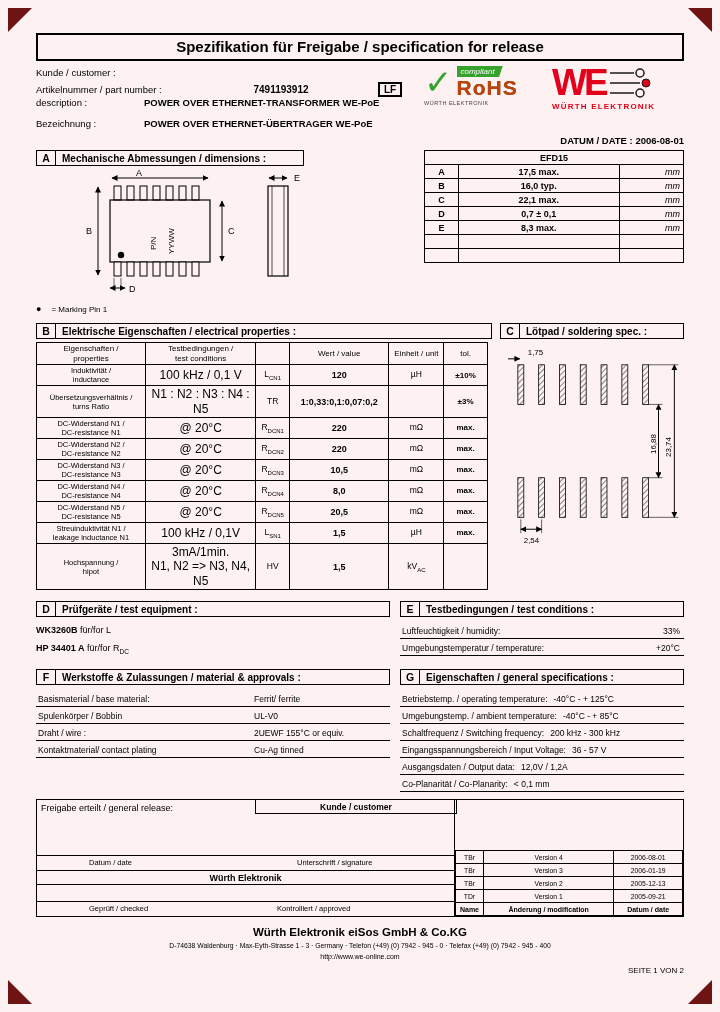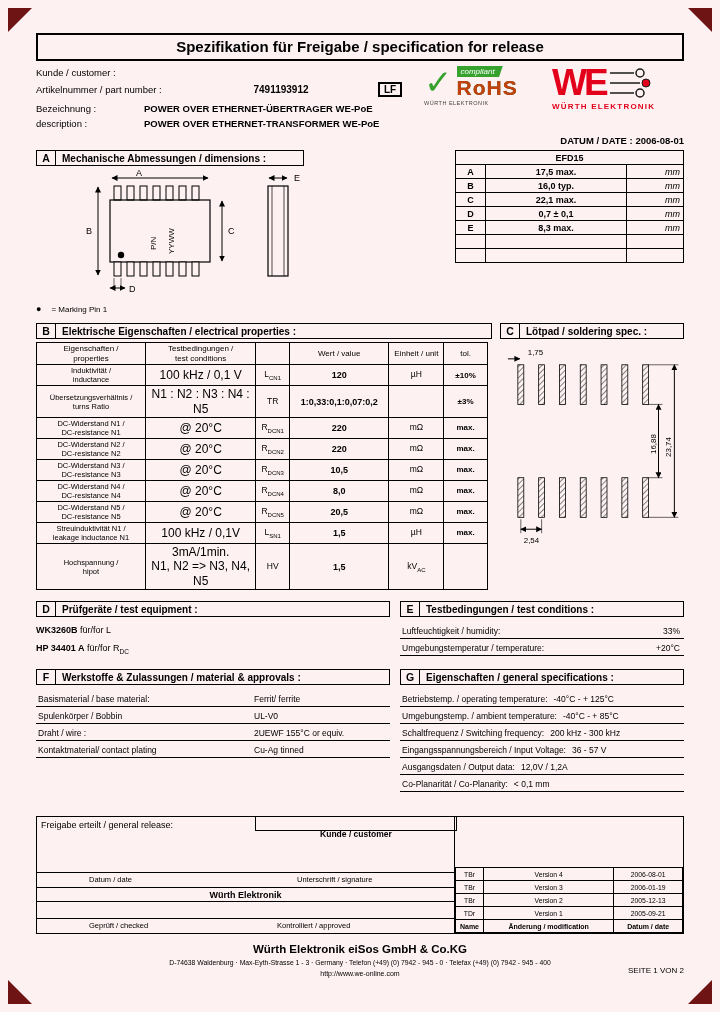--- a/index.html
+++ b/index.html
@@ -57,21 +57,21 @@
 
   .section-a { position:relative; margin-top:4px; }
   .a-hdr { width:268px; }
   .a-drawing { margin-top:4px; }
   .marking { font-size:8px; margin-top:2px; }
   .marking .dot { font-size:9px; margin-right:10px; }
 
   table { border-collapse:collapse; }
   td { border:1px solid #000; }
 
-  .dims-table { position:absolute; top:0; right:0; width:229px; }
+  .dims-table { position:absolute; top:0; right:0; width:260px; }
   .dims-table td { height:14px; font-size:9px; padding:0 3px; }
   .d-hdr { text-align:center; font-weight:bold; }
   .d-dim { width:30px; text-align:center; font-weight:bold; }
   .d-val { width:142px; text-align:center; font-weight:bold; }
   .d-unit { width:57px; text-align:right;font-style:italic; }
 
   .bc-headers { display:flex; margin-top:9px; }
   .b-hdr { width:456px; }
   .c-hdr { flex:1; margin-left:8px; }
   .bc-body { display:flex; margin-top:3px; }
@@ -102,25 +102,25 @@
   .d-line b { font-weight:bold; }
   .d-line sub { font-size:6.5px; }
 
   .spec-row { display:flex; justify-content:space-between; border-bottom:1px solid #000;
               font-size:8.5px; padding:4px 4px 1px 2px; height:17px; }
   .spec-row-f { display:flex; border-bottom:1px solid #000; font-size:8.5px; padding:4px 0 1px 2px; height:17px; }
   .spec-row-f .flabel { width:216px; }
   .g-row { display:flex; border-bottom:1px solid #000; font-size:8.5px; padding:4px 0 1px 2px; height:17px; }
   .g-row .gval { margin-left:6px; }
 
-  .release { display:flex; margin-top:24px; height:118px; }
+  .release { display:flex; margin-top:7px; height:118px; }
   .rel-left { position:relative; width:419px; border:1px solid #000; }
   .gr-label { position:absolute; top:3px; left:4px; font-size:9px; }
   .customer-hdr { position:absolute; top:-1px; left:218px; width:202px; height:15px; border:1px solid #000;
-                  font-weight:bold; font-size:8.5px; text-align:center; padding-top:12px; }
+                  font-weight:bold; font-size:8.5px; text-align:center; padding-top:2px; }
   .sig-row { position:absolute; left:0; right:0; top:55px; border-top:1px solid #000; height:15px; font-size:7.5px; }
   .sig-row .s1 { position:absolute; left:52px; top:2px; }
   .sig-row .s2 { position:absolute; left:260px; top:2px; }
   .we-hdr { position:absolute; left:0; right:0; top:70px; height:15px; border-top:1px solid #000; border-bottom:1px solid #000;
             font-weight:bold; font-size:9px; text-align:center; padding-top:2px; }
   .chk-row { position:absolute; left:0; right:0; bottom:0; border-top:1px solid #000; height:15px; font-size:7.5px; }
   .chk-row .s1 { position:absolute; left:52px; top:2px; }
   .chk-row .s2 { position:absolute; left:240px; top:2px; }
   .rel-right { width:230px; margin-left:-1px; border:1px solid #000; display:flex; flex-direction:column; justify-content:flex-end; }
   .ver-table { width:100%; }
@@ -149,25 +149,25 @@
 
   <div class="content">
 
     <div class="title-box">Spezifikation für Freigabe / specification for release</div>
 
     <div class="header-info">
       <div class="hrow"><span class="hlabel">Kunde / customer :</span></div>
       <div class="hrow">
         <span class="hlabel lbl-w">Artikelnummer / part number :</span><span class="pn">7491193912</span><span class="lf-box">LF</span>
       </div>
+      <div class="hrow">
+        <span class="hlabel lbl-n">description :</span><span class="hval">POWER OVER ETHERNET-TRANSFORMER WE-PoE</span>
+      </div>
       <div class="hrow gap">
         <span class="hlabel lbl-n">Bezeichnung :</span><span class="hval">POWER OVER ETHERNET-ÜBERTRAGER WE-PoE</span>
-      </div>
-      <div class="hrow">
-        <span class="hlabel lbl-n">description :</span><span class="hval">POWER OVER ETHERNET-TRANSFORMER WE-PoE</span>
       </div>
 
       <div class="logos">
         <div class="rohs">
           <div class="rohs-top">
             <span class="rohs-check">✓</span>
             <span class="rohs-col">
               <span class="rohs-compliant">compliant</span>
               <div class="rohs-name">RoHS</div>
             </span>

